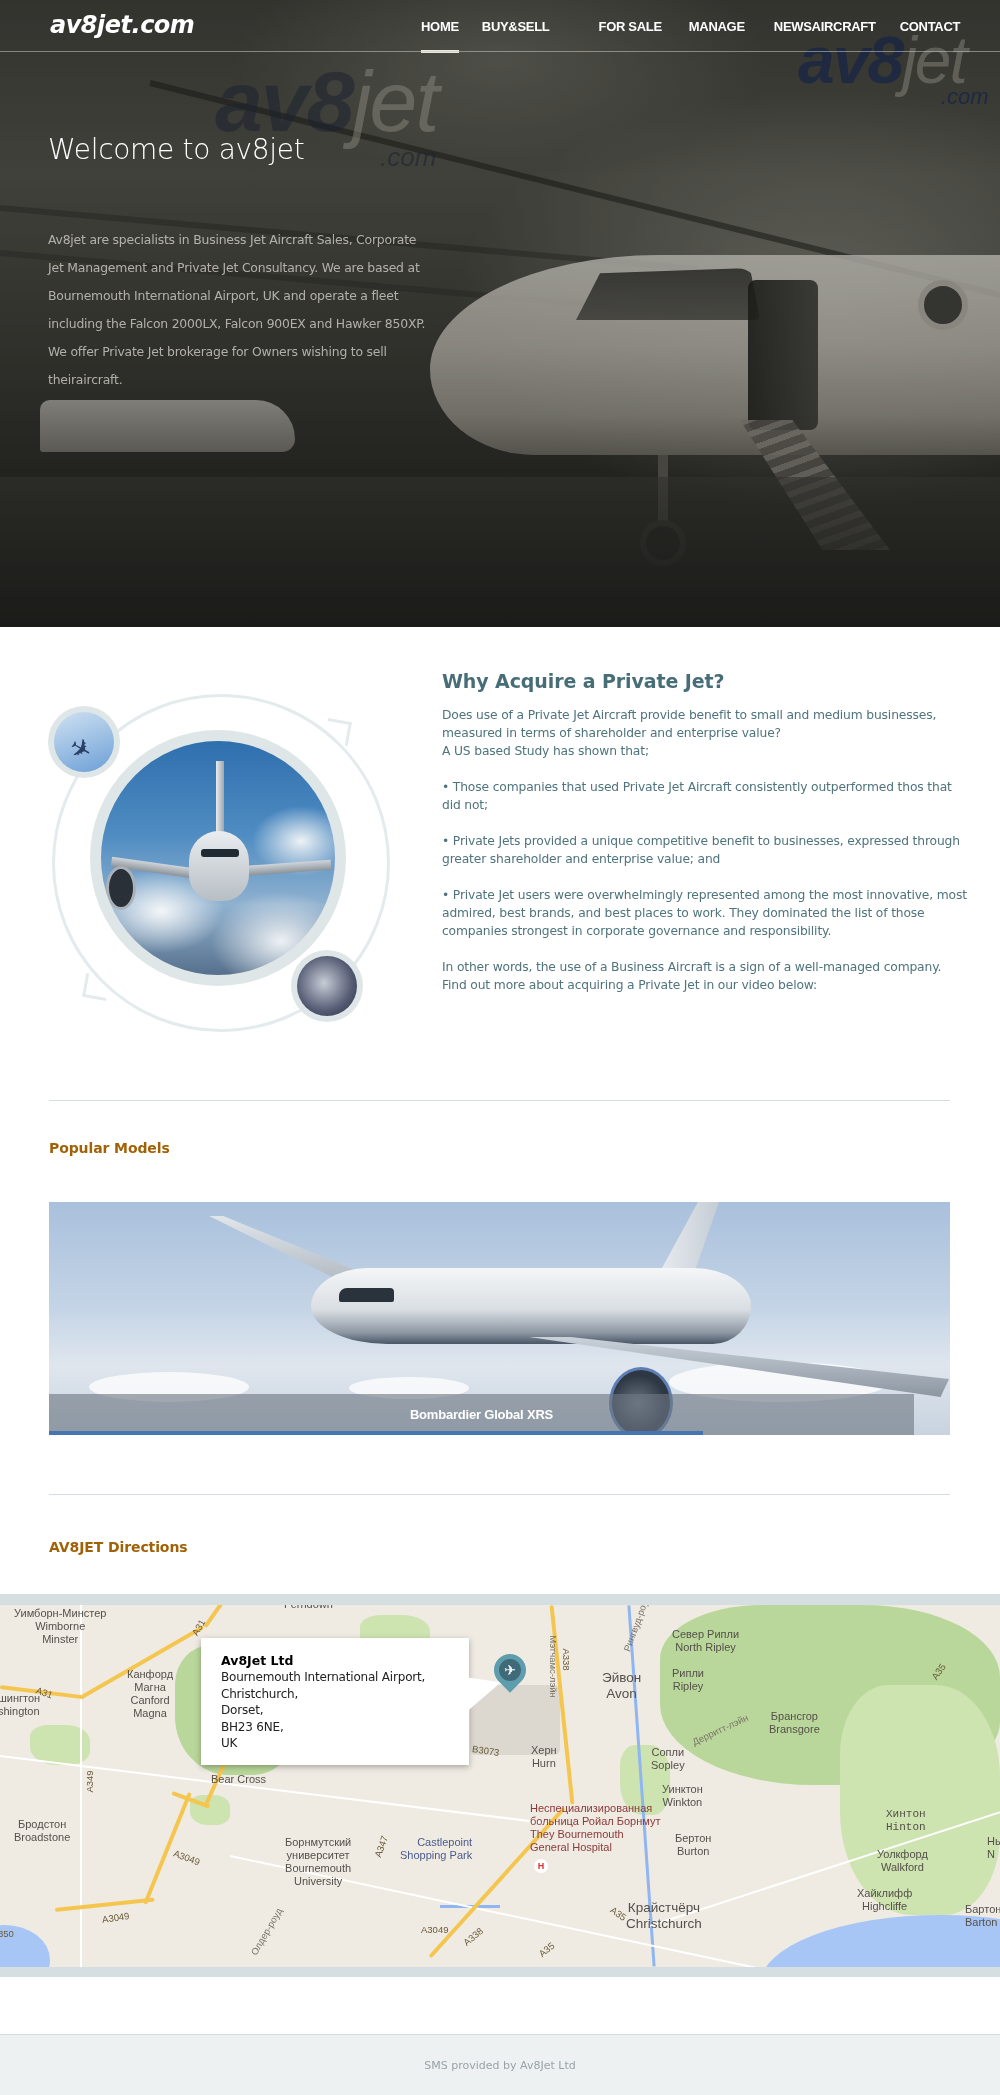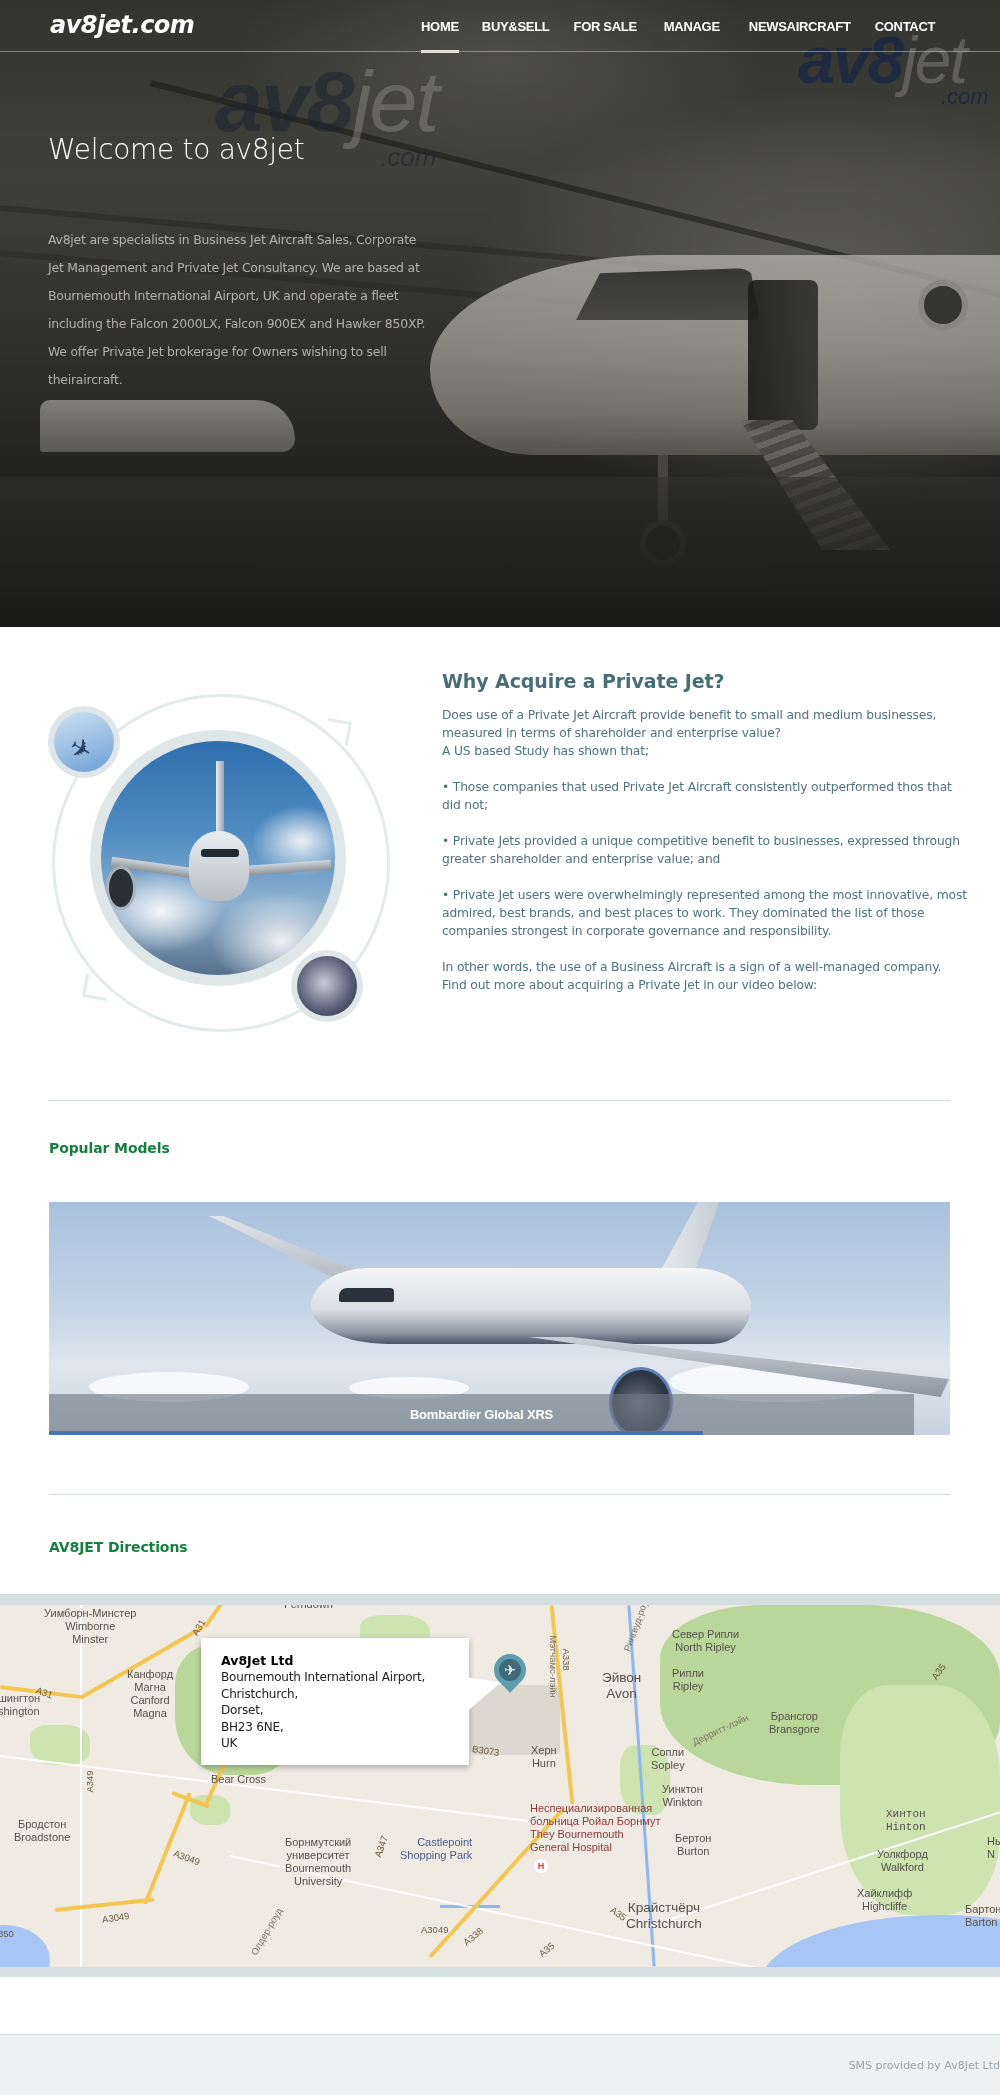--- a/index.html
+++ b/index.html
@@ -131,21 +131,21 @@
     font-family: "DejaVu Sans", sans-serif; font-size: 19px; font-weight: 700; color: #476e77; margin-bottom: 14px; letter-spacing: -0.1px;
   }
   .why-p {
     font-family: "DejaVu Sans", sans-serif; font-size: 12.3px; line-height: 18px; color: #4f747c; letter-spacing: -0.15px;
   }
   .why-gap { height: 18px; }
 
   
   .divider { position: absolute; left: 49px; width: 901px; height: 1px; background: #d2dde0; }
   .section-title {
-    position: absolute; left: 49px; font-family: "DejaVu Sans", sans-serif; font-size: 14px; font-weight: 700; color: #15803d; letter-spacing: -0.1px;
+    position: absolute; left: 49px; font-family: "DejaVu Sans", sans-serif; font-size: 14px; font-weight: 700; color: #a16207; letter-spacing: -0.1px;
   }
 
   
   .carousel {
     position: absolute; left: 49px; top: 1202px; width: 901px; height: 233px; overflow: hidden;
     background: linear-gradient(180deg, #a9c0dc 0%, #c4d4e6 45%, #dfe6ee 70%, #c8d3df 100%);
   }
   .cloud { position: absolute; border-radius: 50%; background: rgba(255,255,255,0.75); }
   .airliner-body {
     position: absolute; left: 262px; top: 66px; width: 440px; height: 76px;
@@ -202,21 +202,21 @@
     content: ""; position: absolute; right: -32px; top: 34px; width: 0; height: 0;
     border-top: 16px solid transparent; border-bottom: 16px solid transparent; border-left: 32px solid #ffffff;
     transform: skewY(-20deg);
   }
   .info-name { font-family: "DejaVu Sans", sans-serif; font-size: 12.5px; font-weight: 700; color: #000000; line-height: 16px; }
   .info-line { font-family: "DejaVu Sans", sans-serif; font-size: 12px; color: #222222; line-height: 16.5px; letter-spacing: -0.2px; }
 
   
   .footer {
     position: absolute; left: 0; top: 2034px; width: 1000px; height: 61px;
-    background: #edf1f2; border-top: 1px solid #cfdcdd; display: flex; align-items: center; justify-content: flex-end;
+    background: #edf1f2; border-top: 1px solid #cfdcdd; display: flex; align-items: center; justify-content: center;
   }
   .footer span { font-family: "DejaVu Sans", sans-serif; font-size: 11px; color: #9aa3a6; }
 </style>
 </head>
 <body>
 
 <section class="hero">
   <div class="hangar-beam" style="left:150px; top:80px; width:900px; transform:rotate(14deg);"></div>
   <div class="hangar-beam" style="left:0px; top:205px; width:700px; transform:rotate(5deg); opacity:0.6;"></div>
   <div class="hangar-beam" style="left:0px; top:250px; width:700px; transform:rotate(5deg); opacity:0.5;"></div>
@@ -239,21 +239,21 @@
   <div class="jet-gear-strut"></div>
   <div class="jet-gear"></div>
   <div class="hero-floor"></div>
   <div class="hero-shade"></div>
 
   <header class="topbar">
     <a class="logo">av8jet.com</a>
     <nav class="nav">
       <a class="nav-item active" style="margin-left:1px; margin-right:23px;">HOME</a>
       <a class="nav-item" style="margin-right:24px;">BUY&amp;SELL</a>
-      <a class="nav-item" style="margin-right:27px;">FOR SALE</a>
+      <a class="nav-item" style="margin-right:27px;margin-left:25px;">FOR SALE</a>
       <a class="nav-item" style="margin-right:29px;">MANAGE</a>
       <a class="nav-item" style="">NEWS</a>
       <a class="nav-item" style="margin-right:24px;">AIRCRAFT</a>
       <a class="nav-item">CONTACT</a>
     </nav>
     <div class="topbar-line"></div>
   </header>
 
   <h1 class="hero-title">Welcome to av8jet</h1>
   <p class="hero-text">Av8jet are specialists in Business Jet Aircraft Sales, Corporate Jet Management and Private Jet Consultancy. We are based at Bournemouth International Airport, UK and operate a fleet including the Falcon 2000LX, Falcon 900EX and Hawker  850XP. We offer Private Jet brokerage for Owners wishing to sell theiraircraft.</p>
@@ -362,21 +362,21 @@
       <div class="info-line">Dorset,</div>
       <div class="info-line">BH23 6NE,</div>
       <div class="info-line">UK</div>
     </div>
 
     <div class="map-pin">
       <div class="pin-core">✈</div>
     </div>
     <div class="hospital-badge">H</div>
 
-    <div class="map-label" style="left:14px; top:2px; white-space:pre;margin-left:30px;">Уимборн-Минстер
+    <div class="map-label" style="left:14px; top:2px; white-space:pre;">Уимборн-Минстер
 Wimborne
 Minster</div>
     <div class="map-label" style="left:284px; top:-7px;">Ferndown</div>
     <div class="map-label" style="left:127px; top:63px; white-space:pre;">Канфорд
 Магна
 Canford
 Magna</div>
     <div class="map-label" style="left:-2px; top:87px; white-space:pre; text-align:left;">шингтон
 shington</div>
     <div class="map-label" style="left:211px; top:168px;">Bear Cross</div>

